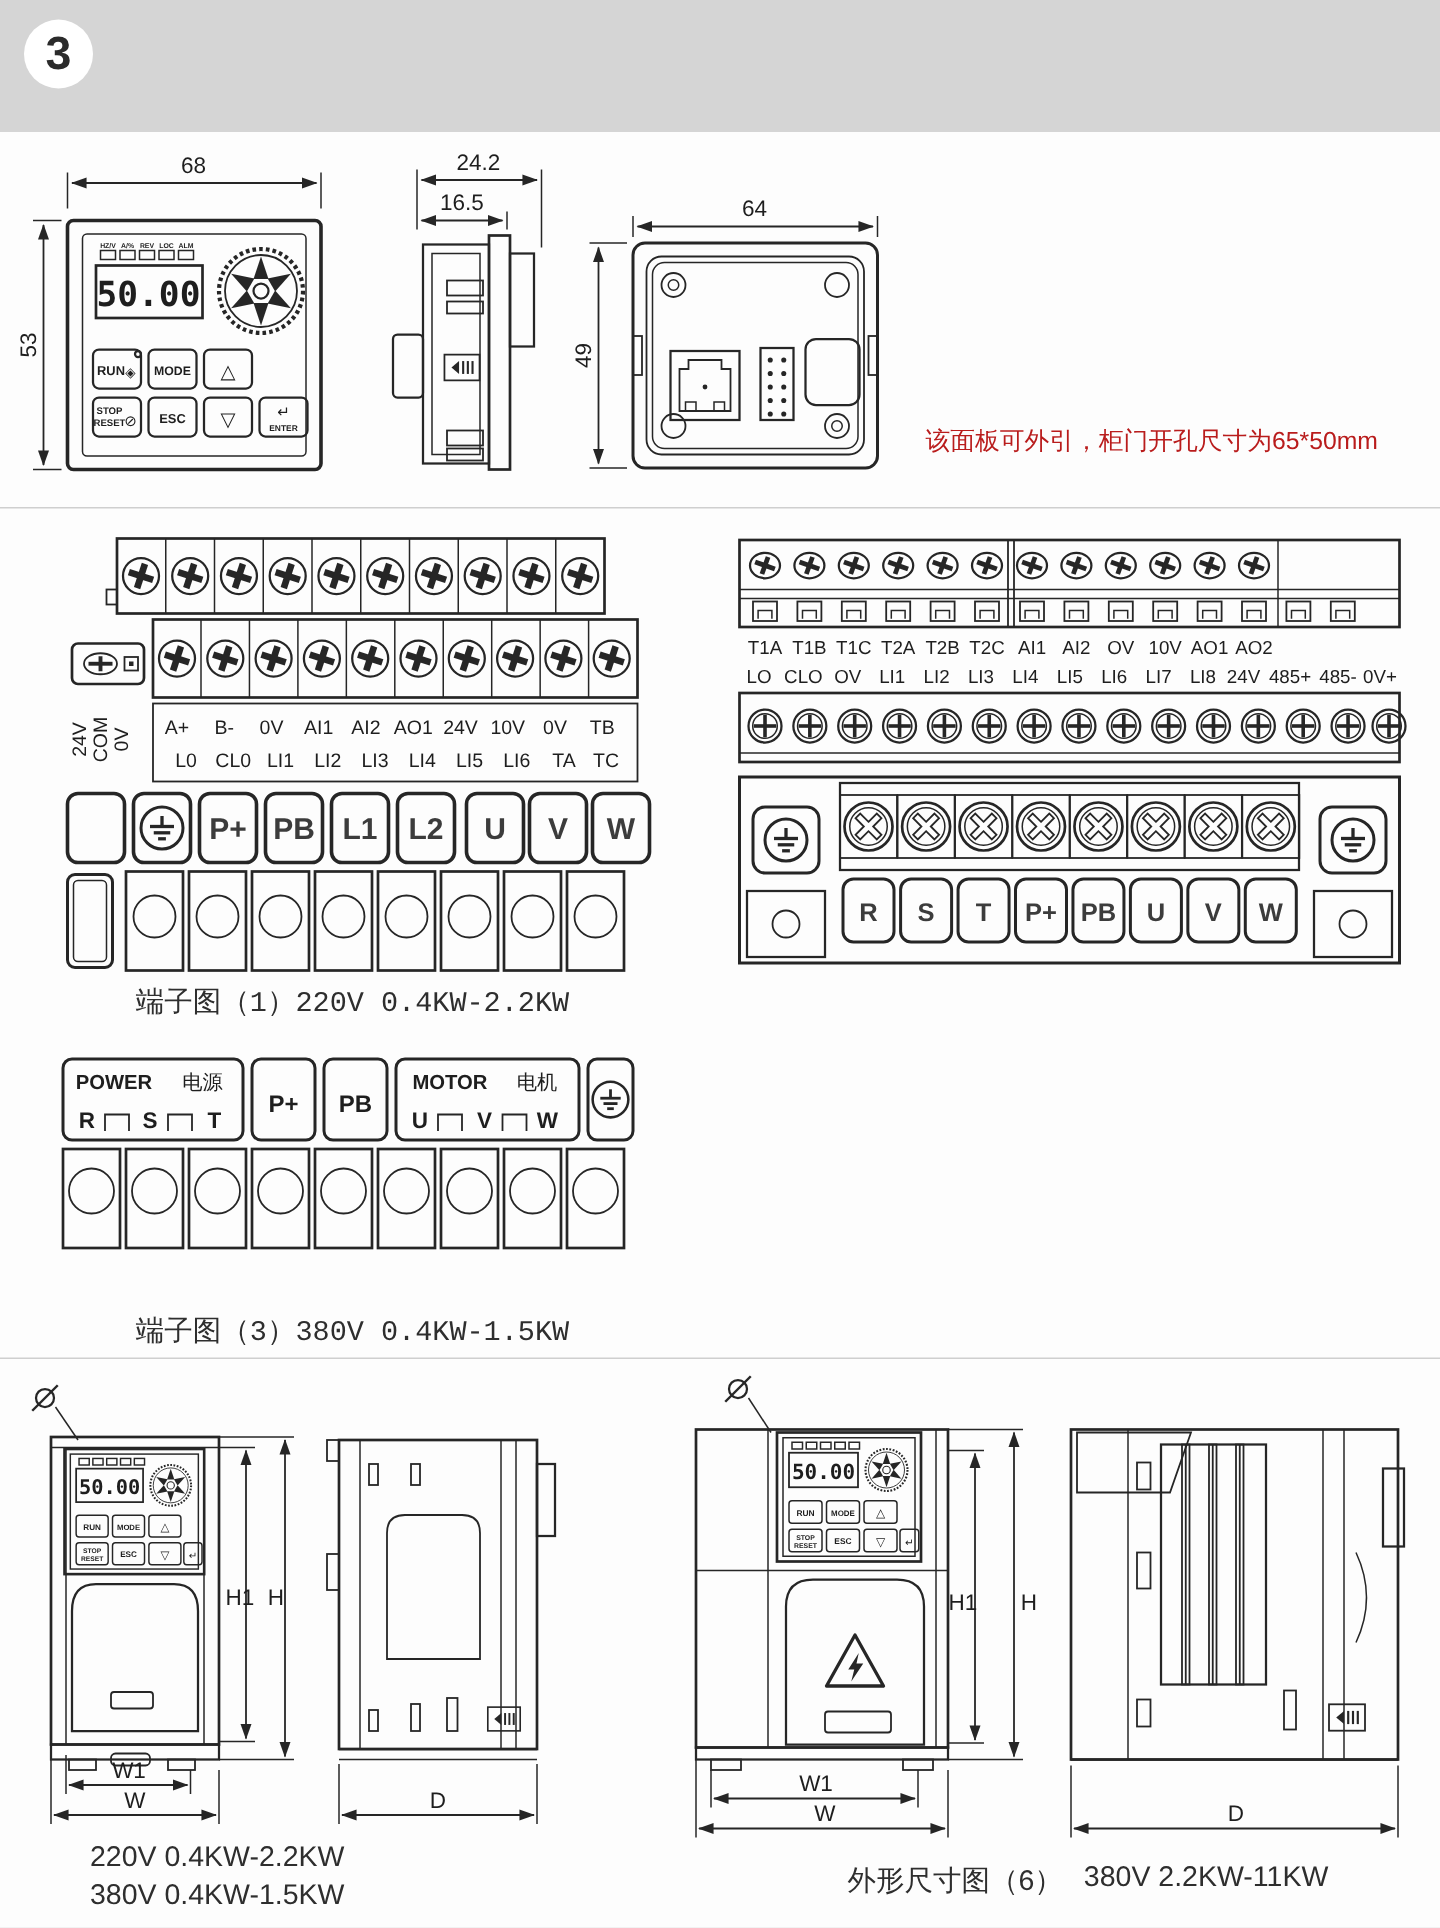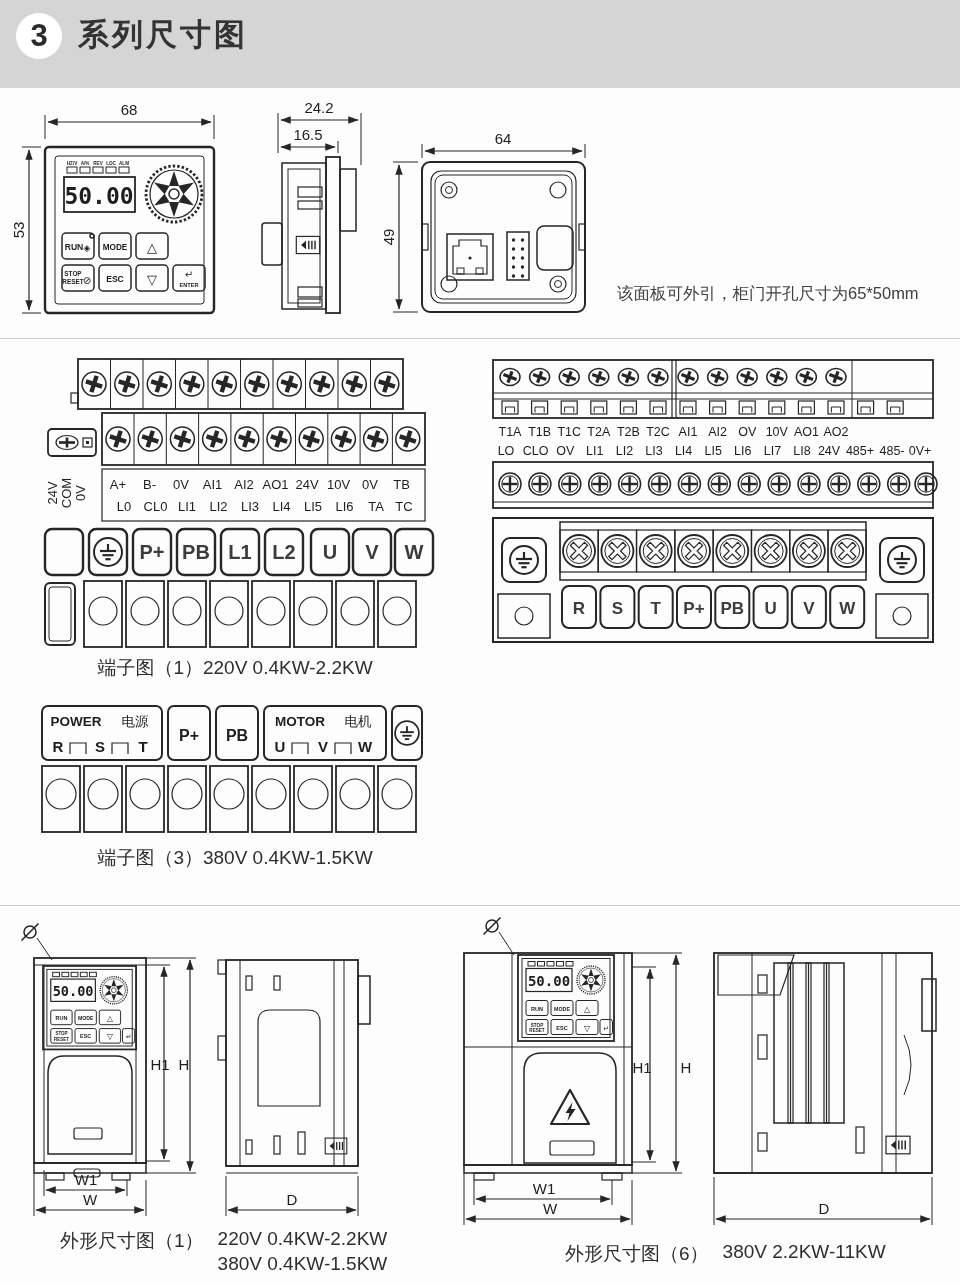--- a/index.html
+++ b/index.html
@@ -4,22 +4,22 @@
 <style>
   html,body{margin:0;padding:0;background:#e9e9e9;}
   .page{position:relative;width:960px;height:1285px;background:#fdfdfd;overflow:hidden;
         font-family:"Liberation Sans","DejaVu Sans",sans-serif;}
   .hdr{position:absolute;left:0;top:0;width:960px;height:88px;background:#d5d5d5;}
   .hdr-circle{position:absolute;left:16px;top:13px;width:46px;height:46px;border-radius:50%;
         background:#fff;display:flex;align-items:center;justify-content:center;
         font-size:31px;font-weight:bold;color:#2b2b2b;}
   .hdr-title{position:absolute;left:78px;top:14px;font-size:31px;font-weight:bold;color:#333;letter-spacing:3px;}
   .divider{position:absolute;left:0;width:960px;height:1px;background:#cfcfcf;}
-  .note{position:absolute;left:617px;top:283px;width:335px;font-size:16.5px;color:#404040;}
-  .cap{position:absolute;font-size:19px;color:#2e2e2e;text-align:center;}
+  .note{position:absolute;left:617px;top:283px;width:335px;font-size:16.5px;color:#b91c1c;}
+  .cap{position:absolute;font-size:19px;color:#2e2e2e;text-align:center;font-family:Liberation Mono, monospace;}
   .capflex{position:absolute;display:flex;gap:14px;font-size:19px;color:#2e2e2e;}
   .capflex .lines{display:flex;flex-direction:column;gap:3px;}
   svg{position:absolute;overflow:visible;}
   svg text{fill:#1e1e1e;font-family:"Liberation Sans","DejaVu Sans",sans-serif;}
   .mid{text-anchor:middle;}
   .s1{fill:none;stroke:#262626;stroke-width:1;}
   .s12{fill:none;stroke:#262626;stroke-width:1.2;}
   .s15{fill:none;stroke:#262626;stroke-width:1.5;}
   .s18{fill:none;stroke:#262626;stroke-width:1.8;}
   .s2{fill:none;stroke:#262626;stroke-width:2;}
@@ -148,21 +148,20 @@
         <text x="19" y="77" class="mid btxt" font-size="4.6">RESET</text>
         <text x="44" y="74.5" class="mid btxt" font-size="5.6">ESC</text>
         <text x="69" y="75.5" class="mid" font-size="8">▽</text>
         <text x="88.3" y="75.5" class="mid" font-size="7">↵</text>
       </g>
     </defs>
   </svg>
 
   <div class="hdr">
     <div class="hdr-circle">3</div>
-    <div class="hdr-title">系列尺寸图</div>
   </div>
 
   <div class="divider" style="top:338px;"></div>
   <div class="divider" style="top:905px;"></div>
 
   <svg style="left:12px;top:95px;" width="235" height="228" viewBox="0 0 235 228">
     <g class="s1">
       <line x1="33" y1="44" x2="33" y2="20"></line>
         <line x1="202" y1="44" x2="202" y2="20"></line>
       <line x1="29" y1="52" x2="10" y2="52"></line>
@@ -593,21 +592,21 @@
           <circle cx="105" cy="92" r="15"></circle>
         <circle cx="147" cy="92" r="15"></circle>
           <circle cx="189" cy="92" r="15"></circle>
           <circle cx="231" cy="92" r="15"></circle>
         <circle cx="273" cy="92" r="15"></circle>
           <circle cx="315" cy="92" r="15"></circle>
           <circle cx="357" cy="92" r="15"></circle>
       </g>
     </g>
   </svg>
-  <div class="cap" style="left:40px;top:845px;width:390px;">端子图（3）380V 0.4KW-1.5KW</div>
+  <div class="cap" style="left:40px;top:874px;width:390px;">端子图（3）380V 0.4KW-1.5KW</div>
 
   <svg style="left:12px;top:918px;" width="430" height="300" viewBox="0 0 430 300">
     <g>
       <use href="#mscrew" transform="translate(18,14)"></use>
       <line x1="25" y1="20" x2="40" y2="42" class="s1"></line>
       <rect x="22" y="40" width="112" height="205" class="s18"></rect>
       <line x1="22" y1="47" x2="134" y2="47" class="s1"></line>
       <line x1="32" y1="47" x2="32" y2="245" class="s1"></line>
       <line x1="124" y1="47" x2="124" y2="245" class="s1"></line>
       <use href="#minikp" transform="translate(31,48) scale(0.97)"></use>
@@ -661,21 +660,20 @@
       <line x1="214" y1="255" x2="346" y2="255" class="s1"></line>
       <g class="s1">
           <line x1="214" y1="258" x2="214" y2="298"></line>
           <line x1="346" y1="258" x2="346" y2="298"></line>
         </g>
       <line x1="216" y1="292" x2="344" y2="292" class="s12" marker-start="url(#arr)" marker-end="url(#arr)"></line>
       <text x="280" y="287" class="mid dim">D</text>
     </g>
   </svg>
   <div class="capflex" style="left:60px;top:1228px;">
-    <span>外形尺寸图（1）</span>
     <span class="lines">
       <span>220V 0.4KW-2.2KW</span>
       <span>380V 0.4KW-1.5KW</span>
     </span>
   </div>
 
   <svg style="left:452px;top:915px;" width="500" height="315" viewBox="0 0 500 315">
     <g>
       <use href="#mscrew" transform="translate(40,11)"></use>
       <line x1="47" y1="17" x2="62" y2="40" class="s1"></line>

